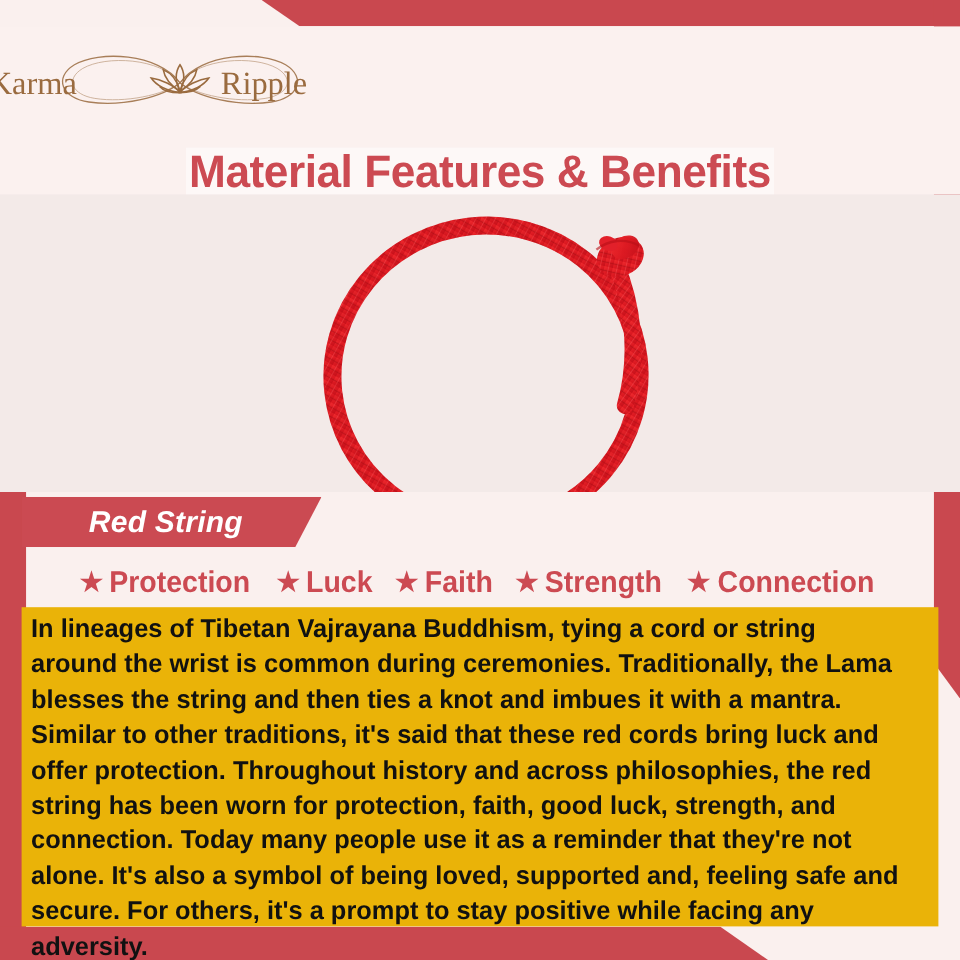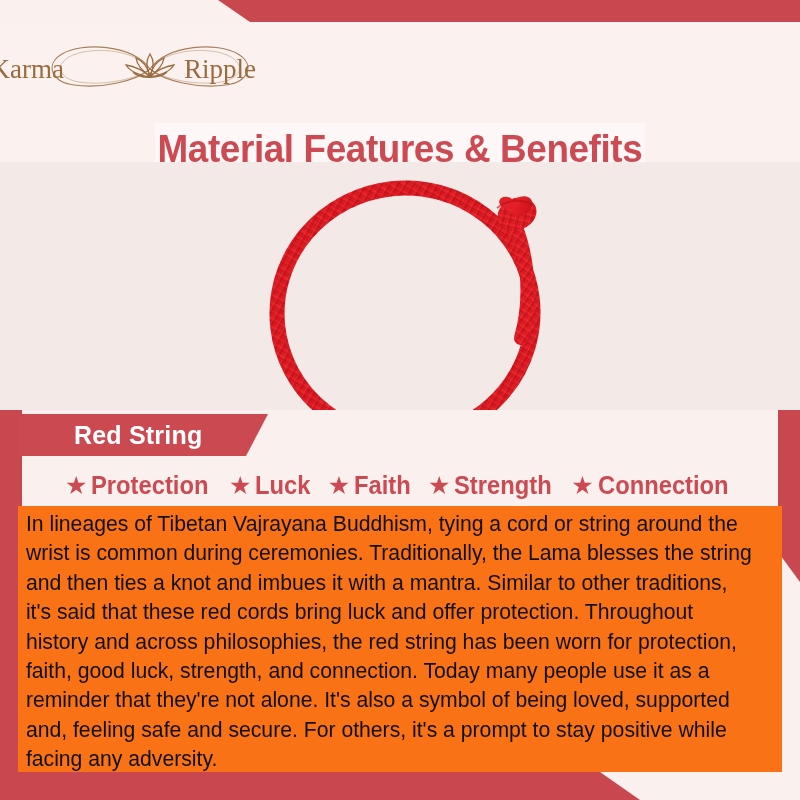--- a/index.html
+++ b/index.html
@@ -81,21 +81,21 @@
   .logo svg { display: inline-block; }
 
   .title-band {
     position: absolute;
     left: 155px;
     top: 101px;
     width: 490px;
     height: 52px;
     background: #fdf8f7;
     display: flex;
-    align-items: center;
+    align-items: flex-start;
     justify-content: center;
   }
   .title-text {
     font-family: "Liberation Sans Narrow", "Liberation Sans", sans-serif;
     font-size: 38px;
     font-weight: bold;
     color: #cc4a52;
     letter-spacing: -0.4px;
     transform: scaleX(0.97);
     white-space: nowrap;
@@ -132,20 +132,21 @@
     align-items: center;
   }
   .ribbon-label {
     margin-left: 56px;
     font-family: "Liberation Sans Narrow", "Liberation Sans", sans-serif;
     font-size: 25px;
     font-weight: bold;
     color: #ffffff;
     letter-spacing: 0.2px;
     white-space: nowrap;
+    font-style: italic;
   }
 
   
   .benefits {
     position: absolute;
     left: 0;
     top: 464px;
     width: 800px;
     height: 42px;
     display: flex;
@@ -174,21 +175,22 @@
     transform-origin: left center;
   }
 
   
   .body-panel {
     position: absolute;
     left: 18px;
     top: 506px;
     width: 764px;
     height: 266px;
-    background: #f97316;
+    background: #eab308;
+    font-weight: bold;
   }
   .body-text {
     margin: 0;
     padding: 4px 14px 0 8px;
     font-family: "Liberation Sans Narrow", "Liberation Sans", sans-serif;
     font-size: 21.5px;
     line-height: 29.4px;
     color: #111111;
     transform: scaleX(0.985);
     transform-origin: left top;

